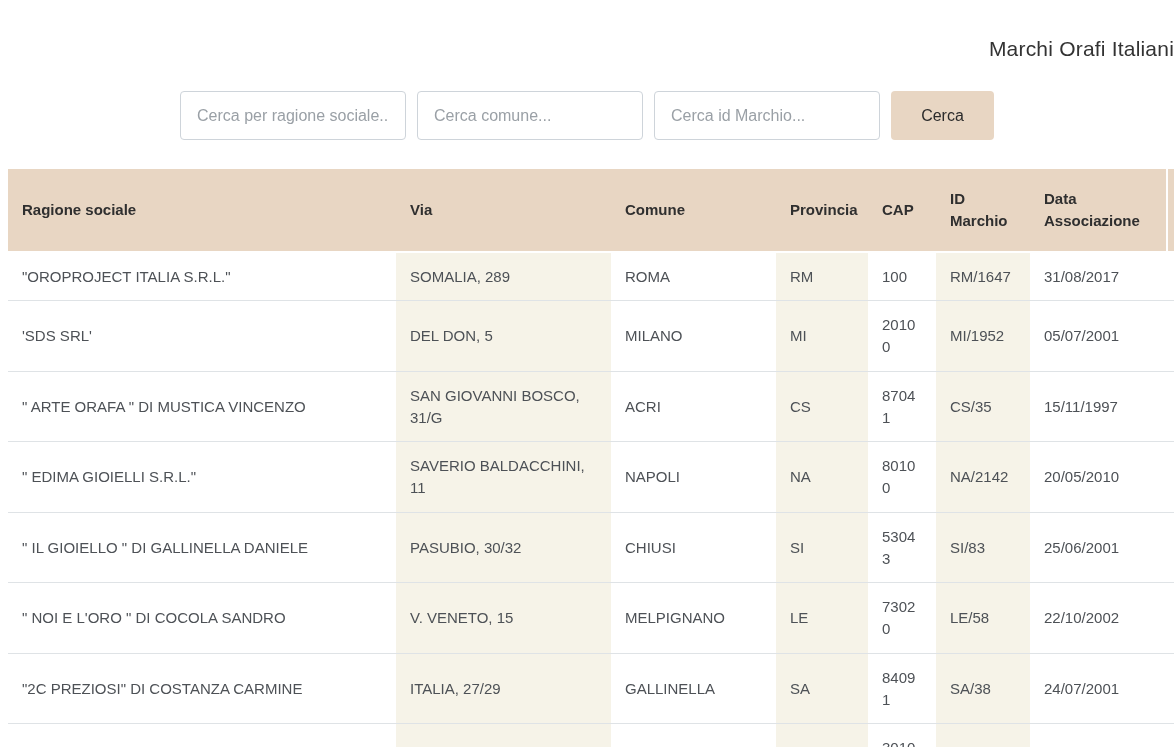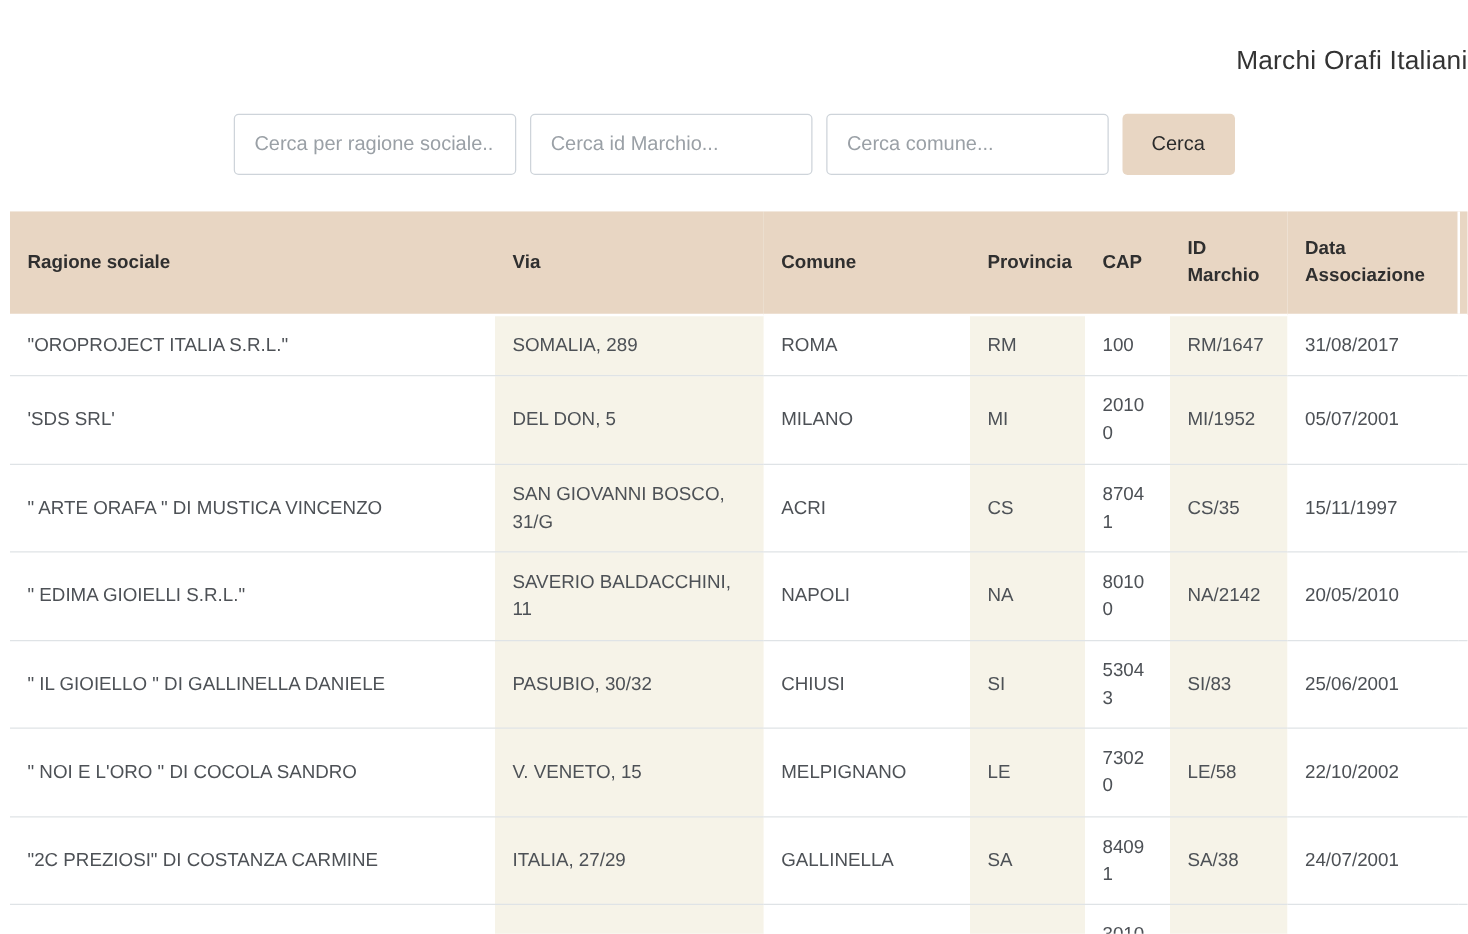--- a/index.html
+++ b/index.html
@@ -31,21 +31,21 @@
     border-radius: 4px;
     padding: 0 16px;
     font-size: 16px;
     color: #495057;
     font-family: "Liberation Sans", sans-serif;
     outline: none;
     background: #ffffff;
   }
   .search-input::placeholder { color: #9aa0a6; opacity: 1; }
   .search-button {
-    width: 90px;
+    width: 103px;
     height: 49px;
     border: none;
     border-radius: 4px;
     background: #e8d6c3;
     font-size: 16px;
     color: #2b2b2b;
     font-family: "Liberation Sans", sans-serif;
     cursor: pointer;
   }
   .table-wrap {
@@ -93,22 +93,22 @@
   tbody td:nth-child(4),
   tbody td:nth-child(6) { background: #f6f3e8; }
 </style>
 </head>
 <body>
 
 <h1 class="page-title">Marchi Orafi Italiani</h1>
 
 <div class="search-bar">
   <input type="text" class="search-input" placeholder="Cerca per ragione sociale..." style="">
+  <input type="text" class="search-input" placeholder="Cerca comune..." style="">
   <input type="text" class="search-input" placeholder="Cerca id Marchio..." style="">
-  <input type="text" class="search-input" placeholder="Cerca comune..." style="">
   <button class="search-button">Cerca</button>
 </div>
 
 <div class="table-wrap">
   <table>
     <colgroup>
       <col class="c-ragione">
         <col class="c-via">
         <col class="c-comune">
         <col class="c-prov">

